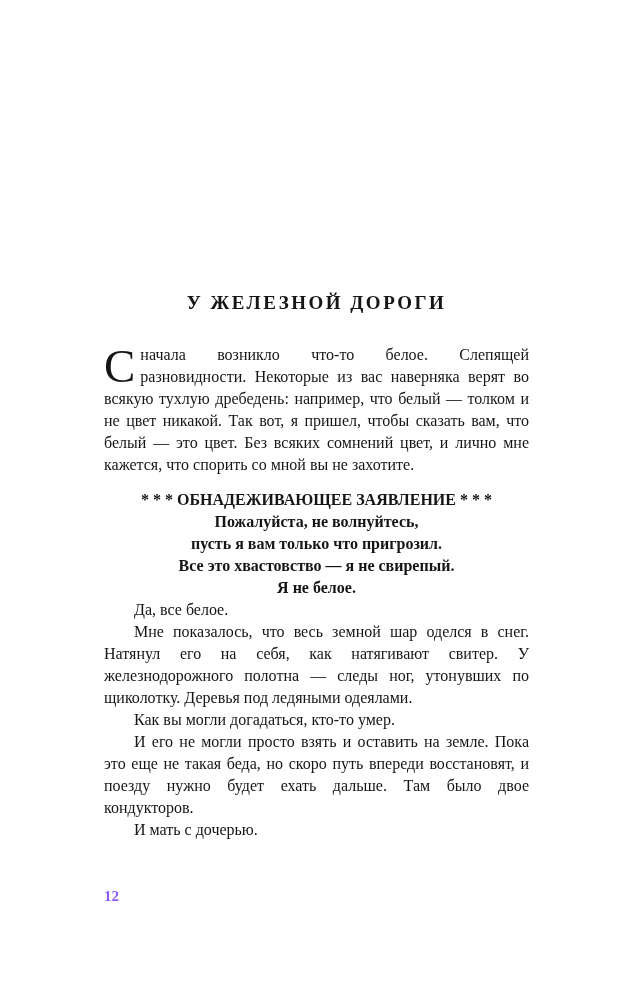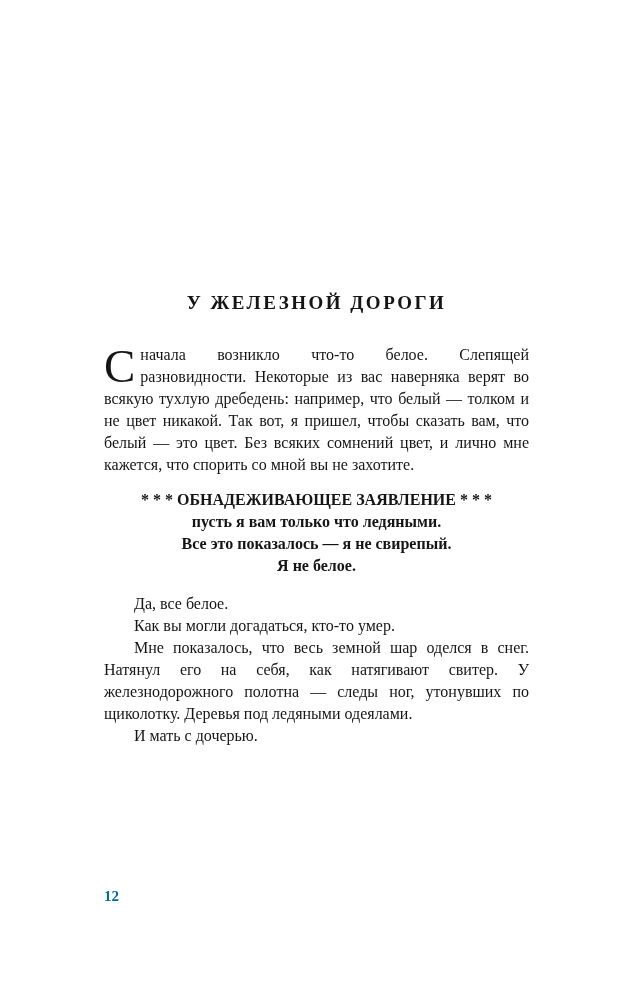--- a/index.html
+++ b/index.html
@@ -37,21 +37,21 @@
     text-align: justify;
   }
   .dropcap {
     float: left;
     font-size: 47px;
     line-height: 40px;
     padding: 2px 5px 0 0;
     font-weight: normal;
   }
   .announcement {
-    margin: 13px 0 16px 0;
+    margin: 13px 0 0 0;
     text-align: center;
     font-weight: bold;
     font-size: 16px;
     line-height: 22px;
   }
   .announcement div {
     margin: 0;
   }
   .body-para {
     margin: 0;
@@ -61,41 +61,43 @@
     text-indent: 30px;
     font-family: Liberation Serif, serif;
   }
   .page-number {
     position: absolute;
     left: 104px;
     top: 888px;
     font-size: 15px;
     font-weight: bold;
     font-family: "Liberation Serif", "DejaVu Serif", serif;
-    color: #0369a1;
+    color: #8b5cf6;
   }
 </style>
 </head>
 <body>
 
 <div class="page">
   <div class="content">
 
     <h1 class="chapter-title">У ЖЕЛЕЗНОЙ ДОРОГИ</h1>
 
     <p class="lead-para"><span class="dropcap">С</span><span>начала возникло что-то белое. Слепящей разновидности. Некоторые из вас наверняка верят во всякую тухлую дребедень: например, что белый — толком и не цвет никакой. Так вот, я пришел, чтобы сказать вам, что белый — это цвет. Без всяких сомнений цвет, и лично мне кажется, что спорить со мной вы не захотите.</span></p>
 
     <div class="announcement">
       <div>* * * ОБНАДЕЖИВАЮЩЕЕ ЗАЯВЛЕНИЕ * * *</div>
-      <div>пусть я вам только что ледяными.</div>
-      <div>Все это показалось — я не свирепый.</div>
+      <div>Пожалуйста, не волнуйтесь,</div>
+      <div>пусть я вам только что пригрозил.</div>
+      <div>Все это хвастовство — я не свирепый.</div>
       <div>Я не белое.</div>
     </div>
 
     <p class="body-para">Да, все белое.</p>
+    <p class="body-para">Мне показалось, что весь земной шар оделся в снег. Натянул его на себя, как натягивают свитер. У железнодорожного полотна — следы ног, утонувших по щиколотку. Деревья под ледяными одеялами.</p>
     <p class="body-para">Как вы могли догадаться, кто-то умер.</p>
-    <p class="body-para">Мне показалось, что весь земной шар оделся в снег. Натянул его на себя, как натягивают свитер. У железнодорожного полотна — следы ног, утонувших по щиколотку. Деревья под ледяными одеялами.</p>
+    <p class="body-para">И его не могли просто взять и оставить на земле. Пока это еще не такая беда, но скоро путь впереди восстановят, и поезду нужно будет ехать дальше. Там было двое кондукторов.</p>
     <p class="body-para">И мать с дочерью.</p>
 
   </div>
 
   <div class="page-number">12</div>
 </div>
 
 </body></html>

